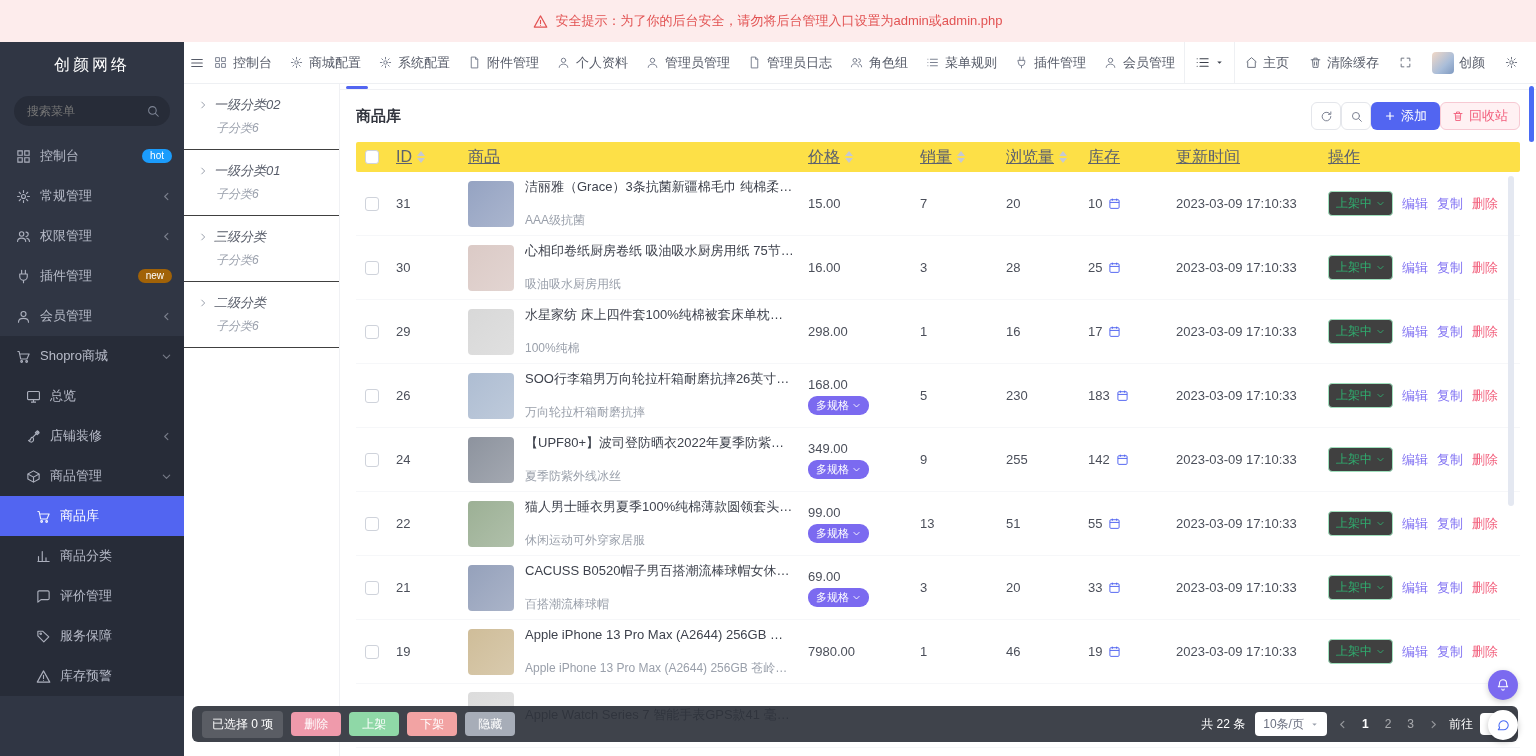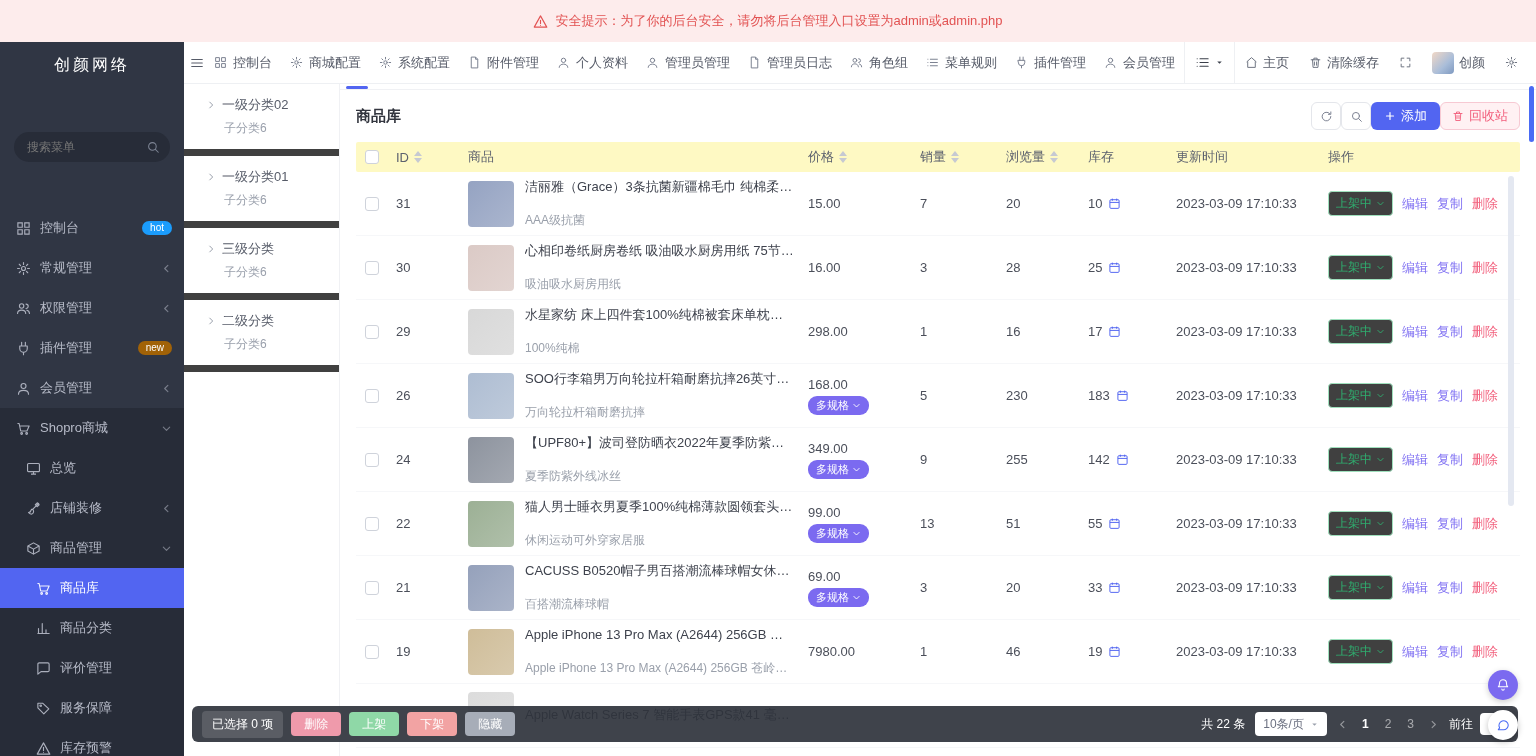--- a/index.html
+++ b/index.html
@@ -7,21 +7,21 @@
   .svgi { width:14px; height:14px; flex:none; }
 
   
   .banner { height:42px; background:#fdecec; color:#e25252; display:flex; align-items:center; justify-content:center; gap:7px; font-size:13px; }
   .banner .svgi { width:15px; height:15px; }
 
   
   .layout { display:flex; height:714px; }
 
   
-  .sidebar { width:184px; background:#303644; color:#b7bbc8; display:flex; flex-direction:column; flex:none;gap:36px; }
+  .sidebar { width:184px; background:#303644; color:#b7bbc8; display:flex; flex-direction:column; flex:none; }
   .logo { height:46px; display:flex; align-items:center; justify-content:center; color:#fff; font-size:16px; letter-spacing:3px; cursor:pointer; }
   .search-wrap { position:relative; margin:8px 14px 10px; }
   .search-wrap input { width:100%; height:30px; background:#272c38; border:none; border-radius:15px; color:#aab0bd; font-size:12px; padding:0 30px 0 13px; outline:none; font-family:inherit; }
   .search-wrap .svgi { position:absolute; right:10px; top:8px; color:#7d8494; }
   .menu { flex:1; overflow:hidden; font-size:13px; }
   .mi { height:40px; display:flex; align-items:center; gap:9px; padding:0 12px 0 16px; cursor:pointer; color:#b7bbc8; }
   .mi.in-sec { background:#272c38; }
   .mi.lvl1 { padding-left:26px; }
   .mi.lvl2 { padding-left:36px; }
   .mi.active { background:#5265f1; color:#fff; }
@@ -41,21 +41,21 @@
   .tn-rbtn { display:flex; align-items:center; gap:5px; padding:0 10px; height:42px; font-size:13px; cursor:pointer; color:#565b68; white-space:nowrap; }
   .tn-rbtn .svgi { color:#6c7280; width:13px; height:13px; }
   .tn-sep { border-left:1px solid #eef0f3; border-right:1px solid #eef0f3; }
   .layout-btn .svgi { color:#3a3f4a; width:15px; height:15px; }
   .caret-sm { width:9px !important; height:9px !important; }
   .avatar { width:22px; height:22px; border-radius:4px; background:linear-gradient(135deg,#f2d8c6 0%,#a9bdd9 60%,#7e99c0 100%); flex:none; }
 
   
   .workspace { flex:1; display:flex; min-height:0; position:relative; }
   .cattree { width:156px; flex:none; border-right:1px solid #f0f1f4; font-size:13px; color:#565b68; overflow:hidden; }
-  .ct-group { border-bottom:7px solid #404040; padding:6px 12px 4px; }
+  .ct-group { border-bottom:1px solid #404040; padding:6px 4px 4px;font-style:italic; }
   .ct-head { display:flex; align-items:center; gap:6px; padding:6px 10px 3px; cursor:pointer; }
   .ct-caret { width:10px; height:10px; color:#9aa0ac; }
   .ct-child { padding:3px 10px 8px 28px; color:#9aa0ac; font-size:12px; cursor:pointer; }
 
   .content { flex:1; display:flex; flex-direction:column; min-width:0; }
   .tabstrip { height:6px; border-bottom:1px solid #f0f1f4; position:relative; flex:none; }
   .tab-indicator { position:absolute; left:6px; bottom:0; width:22px; height:3px; background:#5265f1; border-radius:2px; }
 
   .page-head { height:52px; display:flex; align-items:center; padding:0 16px; flex:none; }
   .page-title { font-size:15px; font-weight:bold; color:#33363f; }
@@ -63,21 +63,21 @@
   .icon-btn { width:30px; height:28px; border:1px solid #e4e6eb; border-radius:6px; background:#fff; color:#7a8090; display:flex; align-items:center; justify-content:center; cursor:pointer; }
   .icon-btn .svgi { width:13px; height:13px; }
   .btn-add { height:28px; padding:0 13px; background:#5265f1; color:#fff; border:none; border-radius:6px; font-size:13px; display:flex; align-items:center; gap:5px; cursor:pointer; font-family:inherit; }
   .btn-add .svgi { width:12px; height:12px; }
   .btn-recycle { height:28px; padding:0 11px; background:#fff1f3; color:#f2607d; border:1px solid #f7c9d3; border-radius:6px; font-size:13px; display:flex; align-items:center; gap:5px; cursor:pointer; font-family:inherit; }
   .btn-recycle .svgi { width:12px; height:12px; }
 
   
   .table-area { flex:1; min-height:0; overflow:hidden; padding:0 16px; position:relative; }
   .thead,.tr { display:grid; grid-template-columns:40px 72px minmax(0,1fr) 112px 86px 82px 88px 152px 192px; align-items:center; }
-  .thead { height:30px; background:#fef9c3; color:#5c616e; font-size:13px; border-radius:2px; }
+  .thead { height:30px; background:#fde047; color:#5c616e; font-size:16px; border-radius:2px;text-decoration:underline; }
   .th { display:flex; align-items:center; padding-right:6px; }
   .sorters { display:inline-flex; flex-direction:column; margin-left:5px; gap:2px; cursor:pointer; }
   .s-up { width:0; height:0; border-left:4px solid transparent; border-right:4px solid transparent; border-bottom:5px solid #c6c9d2; }
   .s-down { width:0; height:0; border-left:4px solid transparent; border-right:4px solid transparent; border-top:5px solid #c6c9d2; }
   .cb { width:14px; height:14px; border:1px solid #cfd3db; border-radius:3px; background:#fff; display:inline-block; cursor:pointer; }
   .c-cb { display:flex; justify-content:flex-start; padding-left:9px; }
   .tr { height:64px; border-bottom:1px solid #f6f7f9; font-size:13px; color:#4b4f5a; }
   .c-goods { display:flex; align-items:center; gap:11px; min-width:0; padding-right:14px; }
   .thumb { width:46px; height:46px; border-radius:4px; flex:none; }
   .g-text { min-width:0; }

